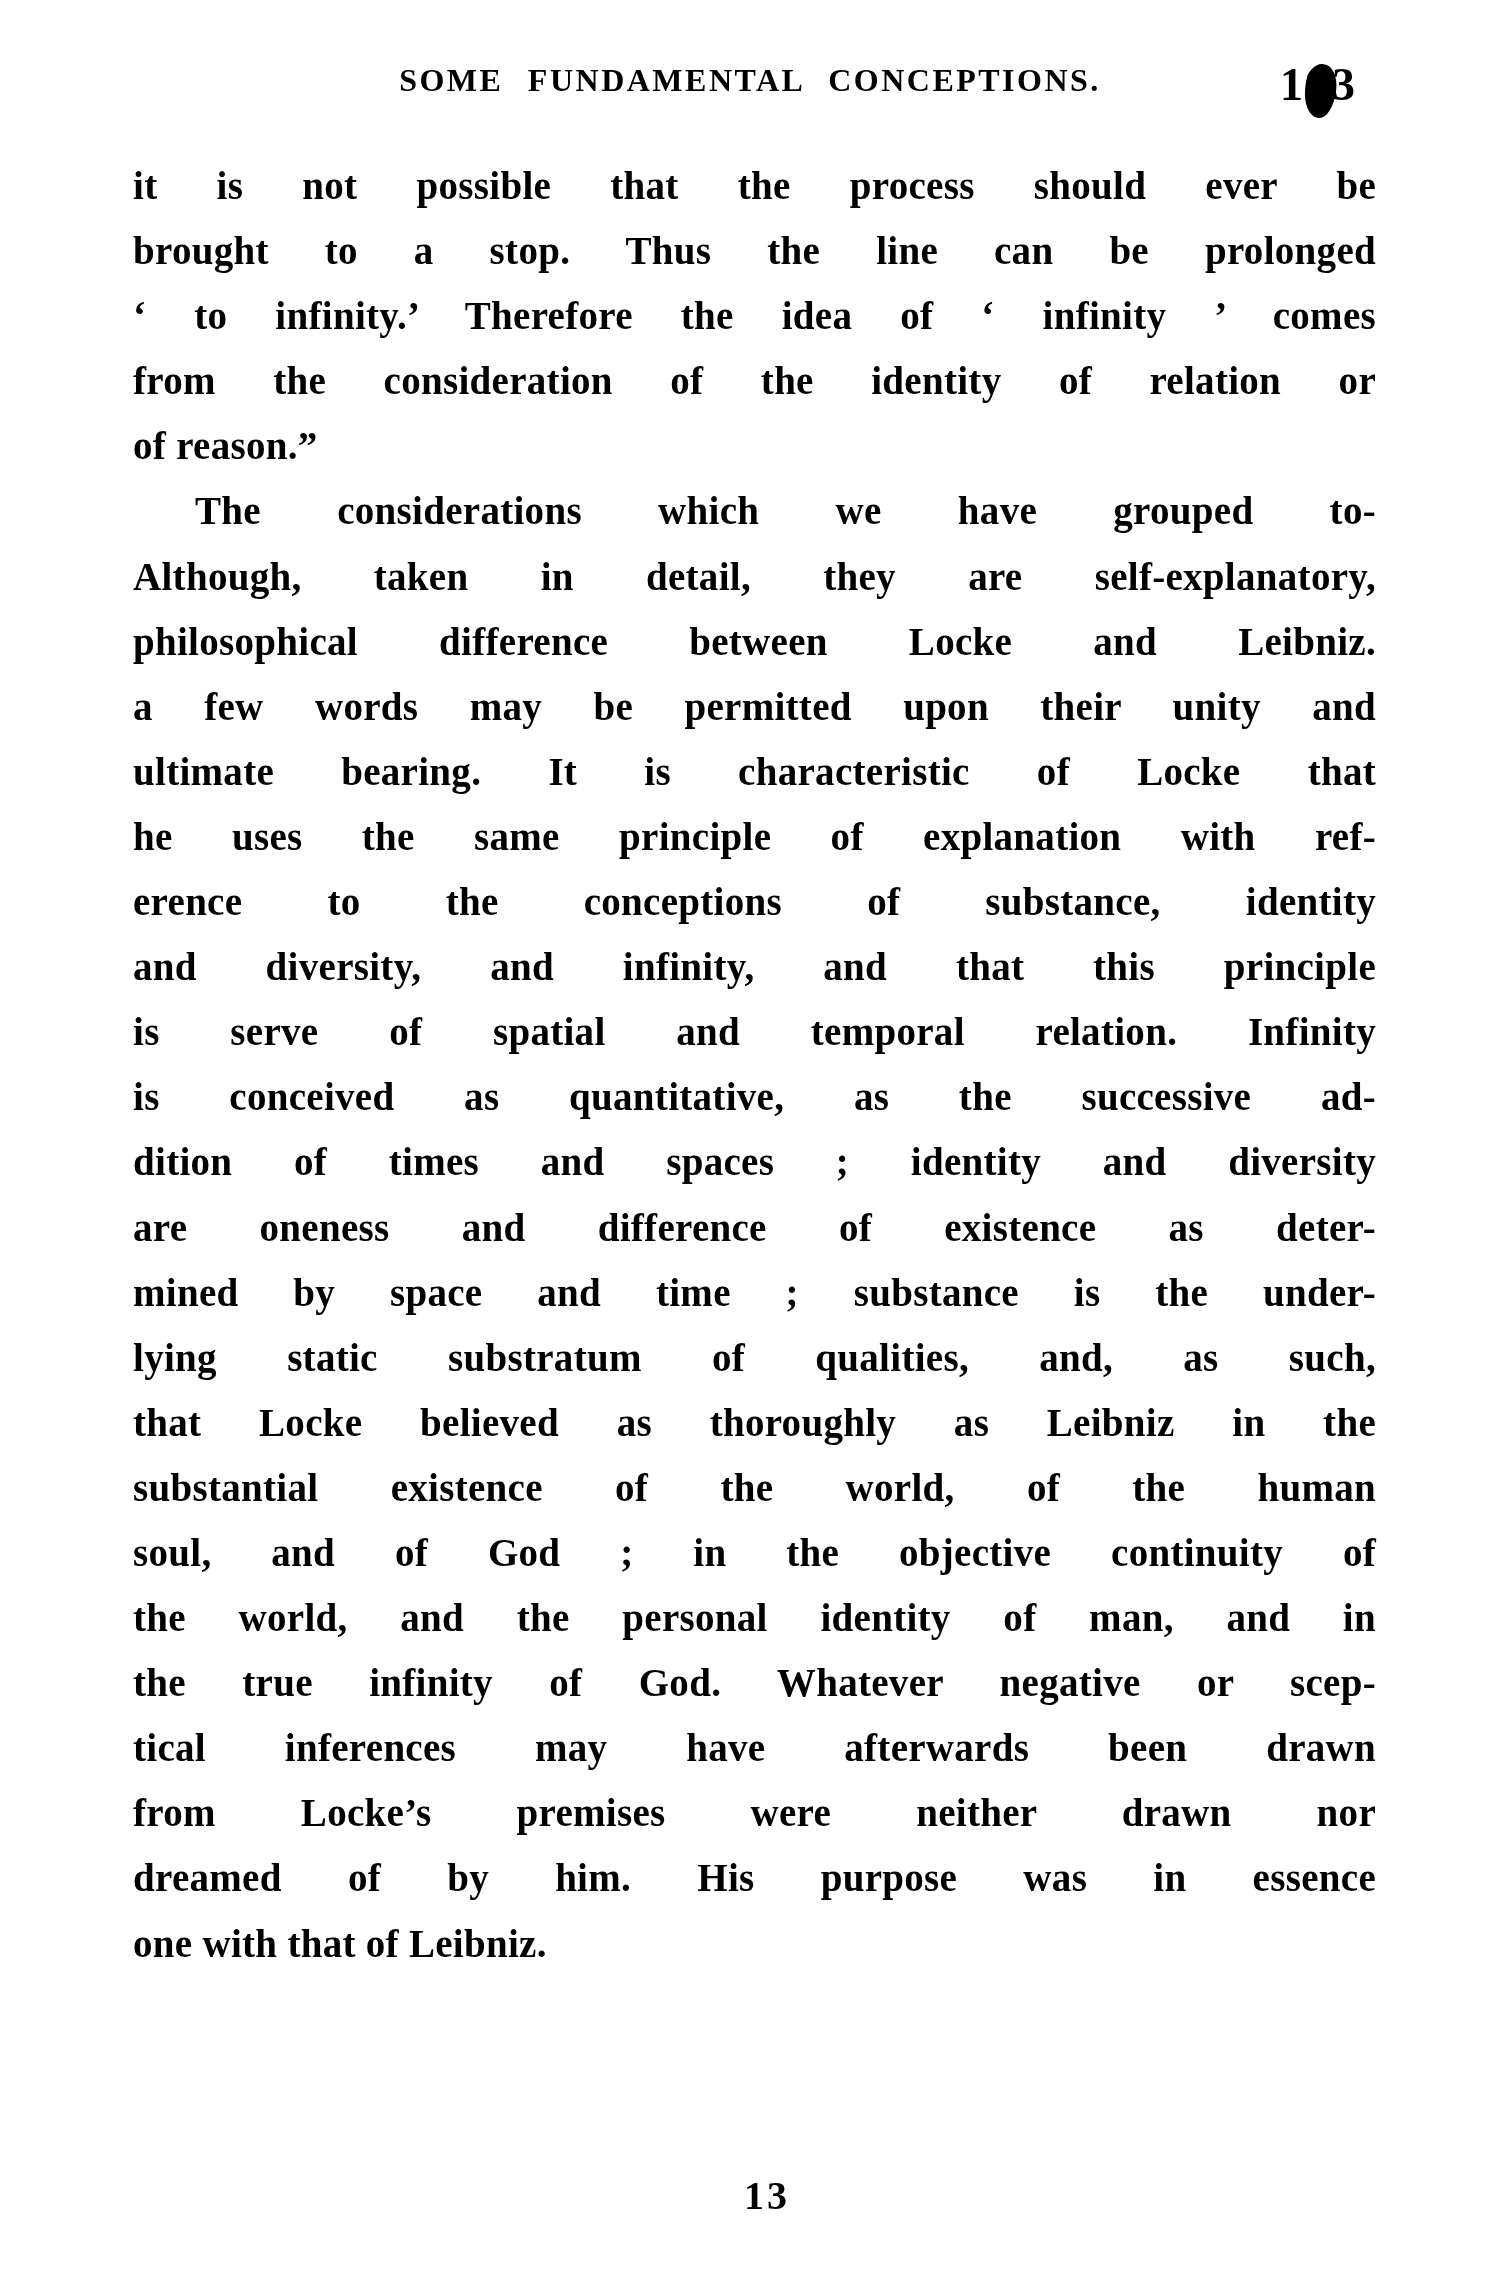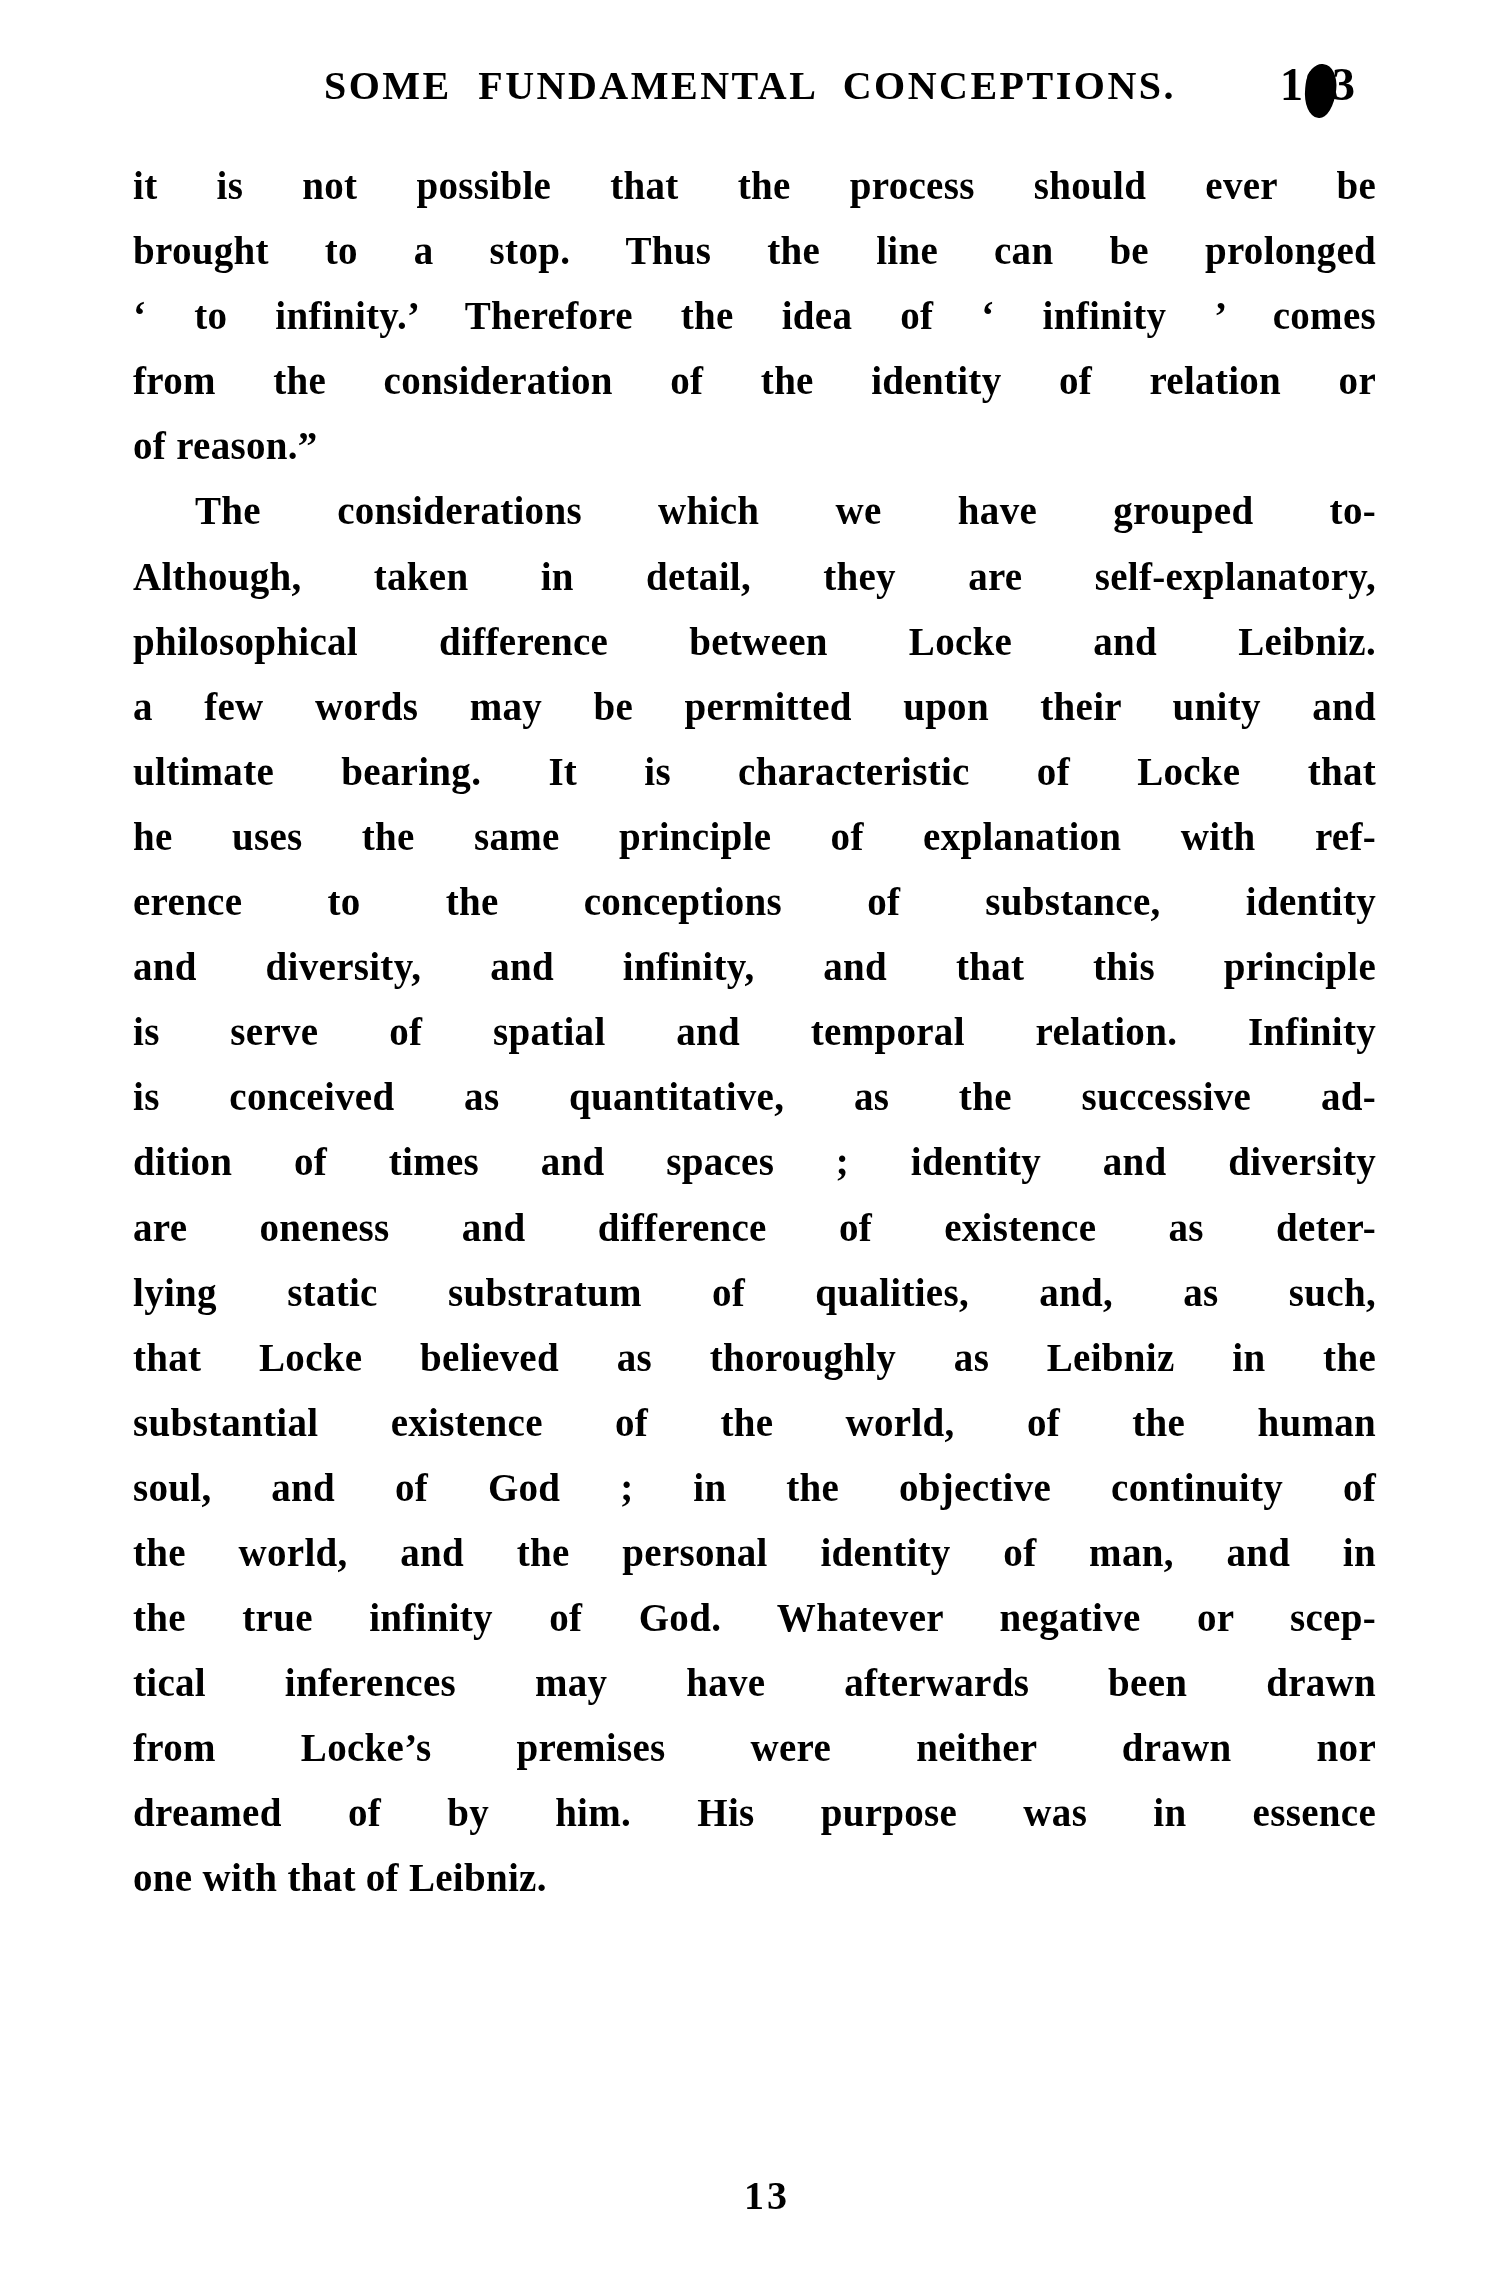--- a/index.html
+++ b/index.html
@@ -20,21 +20,21 @@
     top: 56px;
     left: 0;
     width: 100%;
     height: 70px;
   }
   .running-header .title {
     position: absolute;
     top: 6px;
     left: 750px;
     transform: translateX(-50%);
-    font-size: 40px;
+    font-size: 32px;
     font-weight: bold;
     letter-spacing: 2.5px;
     word-spacing: 14px;
     white-space: nowrap;
   }
   .running-header .page-number {
     position: absolute;
     top: 2px;
     left: 1280px;
     font-size: 46px;
@@ -113,20 +113,21 @@
       <div class="line">philosophical difference between Locke and Leibniz.</div>
       <div class="line">a few words may be permitted upon their unity and</div>
       <div class="line">ultimate bearing.  It is characteristic of Locke that</div>
       <div class="line">he uses the same principle of explanation with ref-</div>
       <div class="line">erence to the conceptions of substance, identity</div>
       <div class="line">and diversity, and infinity, and that this principle</div>
       <div class="line">is serve of spatial and temporal relation.  Infinity</div>
       <div class="line">is conceived as quantitative, as the successive ad-</div>
       <div class="line">dition of times and spaces ; identity and diversity</div>
       <div class="line">are oneness and difference of existence as deter-</div>
+      <div class="line">mined by space and time ; substance is the under-</div>
       <div class="line">lying static substratum of qualities, and, as such,</div>
       <div class="line">that Locke believed as thoroughly as Leibniz in the</div>
       <div class="line">substantial existence of the world, of the human</div>
       <div class="line">soul, and of God ; in the objective continuity of</div>
       <div class="line">the world, and the personal identity of man, and in</div>
       <div class="line">the true infinity of God.  Whatever negative or scep-</div>
       <div class="line">tical inferences may have afterwards been drawn</div>
       <div class="line">from Locke’s premises were neither drawn nor</div>
       <div class="line">dreamed of by him.  His purpose was in essence</div>
       <div class="line last">one with that of Leibniz.</div>

